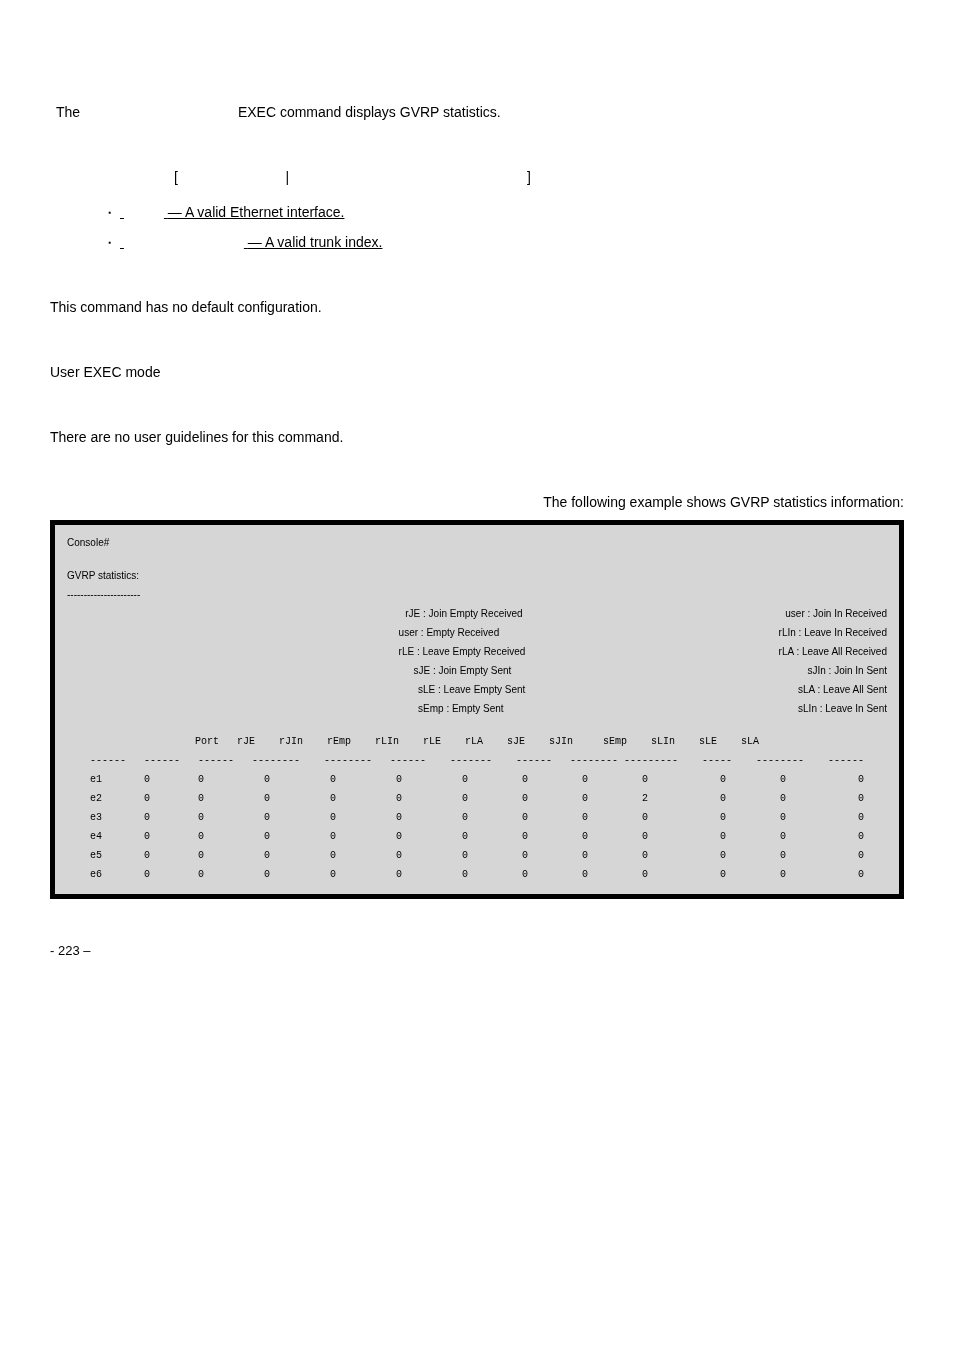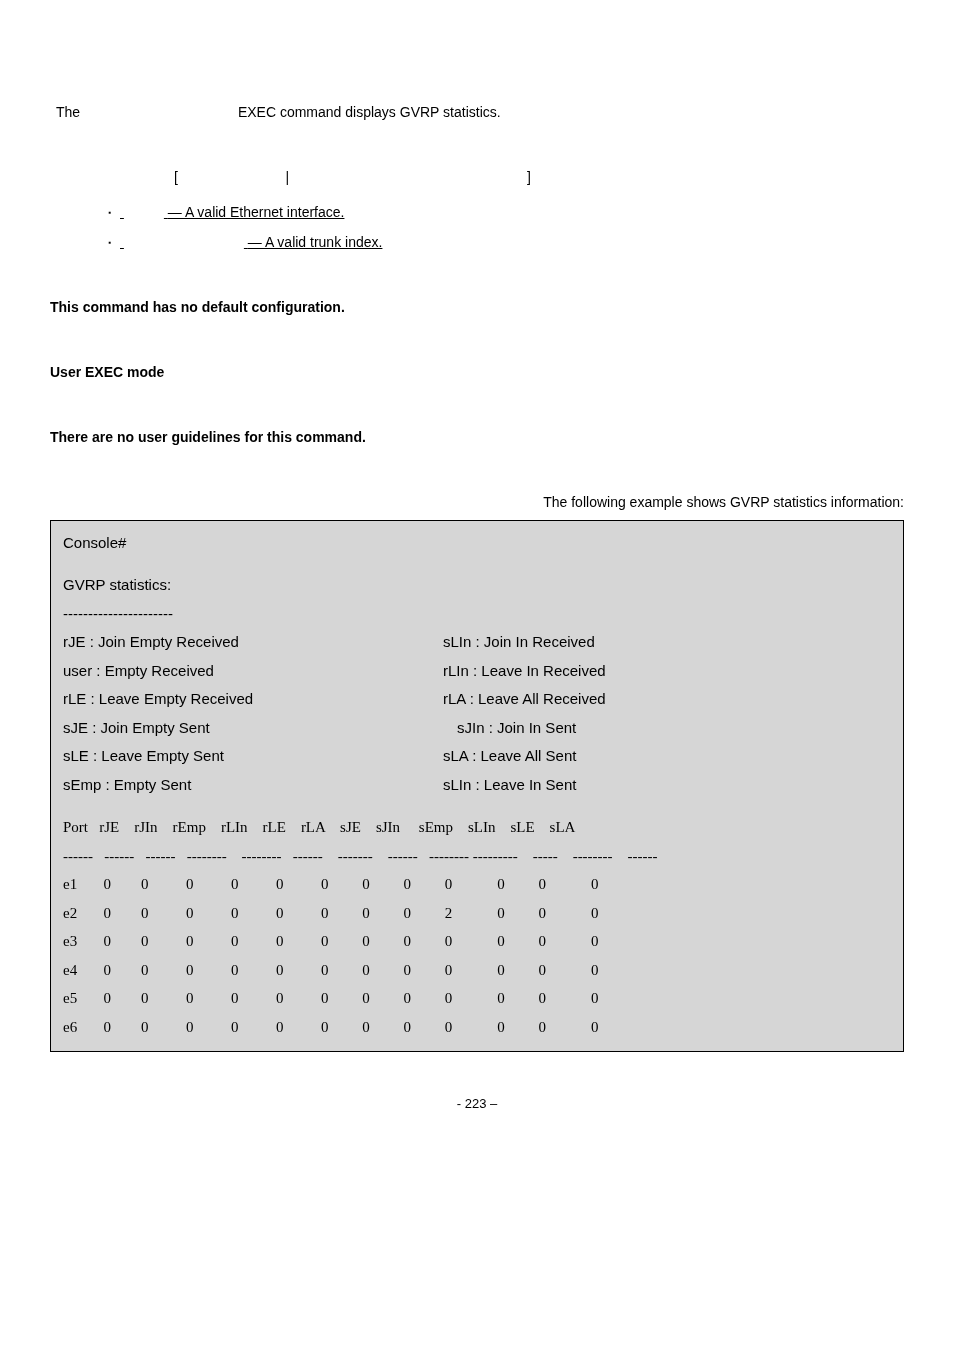--- a/index.html
+++ b/index.html
@@ -35,45 +35,44 @@
     text-align: center;
     font-size: 8px;
     vertical-align: middle;
   }
   .bullet-row {
     margin-top: 4px;
     text-decoration: underline;
   }
   .para {
     margin: 10px 0 40px 0;
-    font-weight: bold;
   }
   .example-intro {
     margin: 10px 0 4px 0;
     text-align: right;
   }
   .console-box {
-    border: 1px solid #000000;
+    border: 5px solid #000000;
     background: #d6d6d6;
     padding: 8px 12px 10px 12px;
-    font-size: 15px;
+    font-size: 10px;
     line-height: 1.9;
   }
   .console-pre {
-    font-family: Liberation Serif, serif;
+    font-family: Liberation Mono, monospace;
     white-space: pre;
     margin: 0;
+    text-align: center;
   }
   .page-footer {
-    text-align: center;
     margin-top: 40px;
     font-size: 13px;
   }
   .sJIn-row {}
-  .legend-row { display: flex; }
+  .legend-row { display: flex; justify-content: flex-end; }
   .legend-left { width: 380px; }
   .legend-right { }
   .tbl-header {}
   .tbl-row {}
 </style>
 </head>
 <body>
 
 <div class="page">
 
@@ -113,21 +112,21 @@
   <div class="example-intro">The following example shows GVRP statistics information:</div>
 
   <div class="console-box">
     <div>Console#</div>
     <div style="height:14px;"></div>
     <div>GVRP statistics:</div>
     <div>----------------------</div>
 
     <div class="legend-row">
       <div class="legend-left">rJE : Join Empty Received</div>
-      <div class="legend-right">sLIn : Join In Received</div>
+      <div class="legend-right">user : Join In Received</div>
     </div>
     <div class="legend-row">
       <div class="legend-left">user : Empty Received</div>
       <div class="legend-right">rLIn : Leave In Received</div>
     </div>
     <div class="legend-row">
       <div class="legend-left">rLE : Leave Empty Received</div>
       <div class="legend-right">rLA : Leave All Received</div>
     </div>
     <div class="legend-row sJIn-row">

